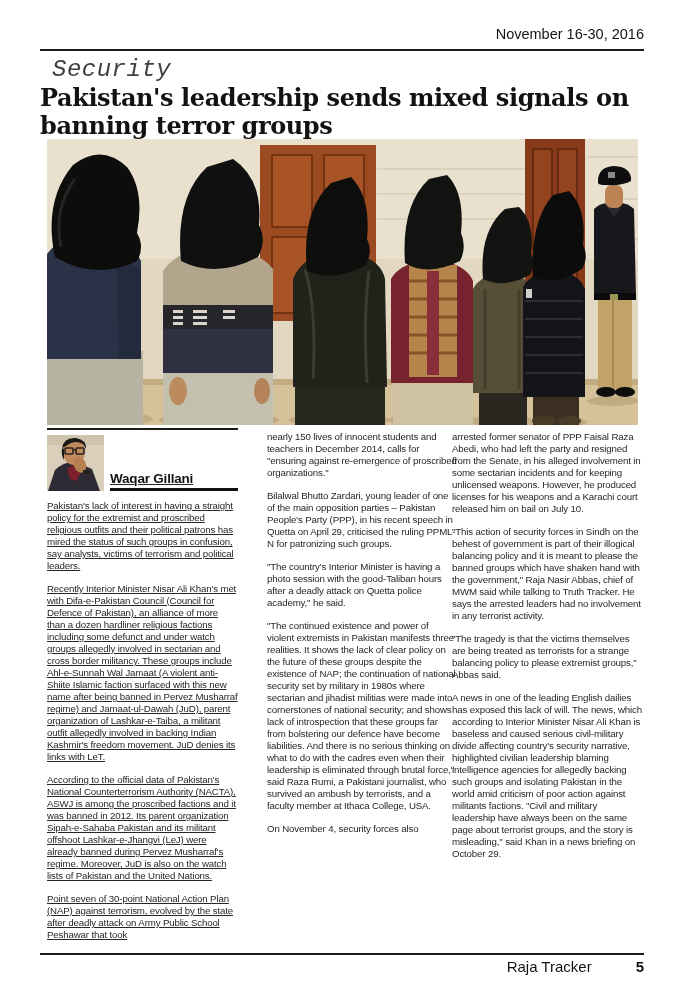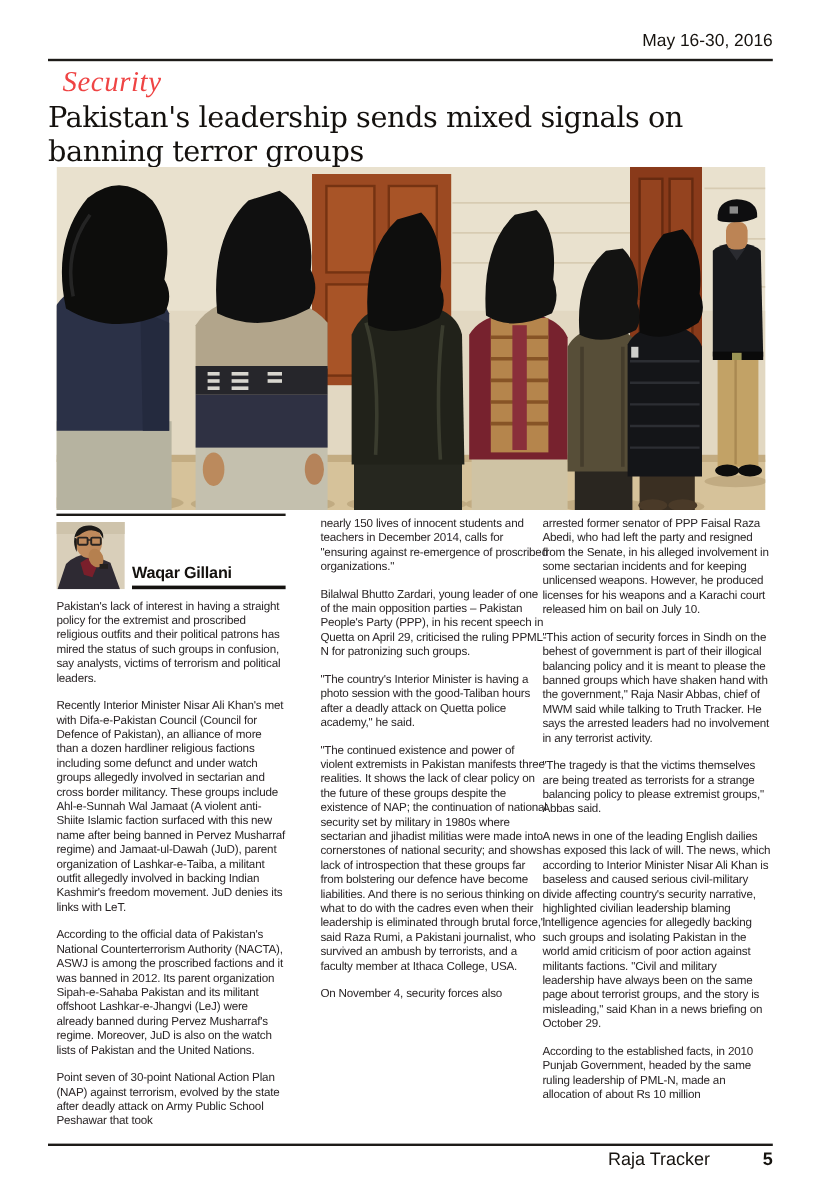--- a/index.html
+++ b/index.html
@@ -9,38 +9,38 @@
   }
   .date{
     position:absolute;top:26px;right:40px;font-size:14.5px;color:#16130f;
     letter-spacing:0;
   }
   .top-rule{
     position:absolute;top:49px;left:40px;right:40px;height:2px;background:#1d1b18;
   }
   .section-label{
     position:absolute;top:56px;left:52px;
-    font-family:Liberation Serif, serif;font-style:italic;font-size:24px;
-    color:#ef4444;letter-spacing:.5px;
+    font-family:Liberation Mono, monospace;font-style:italic;font-size:24px;
+    color:#404040;letter-spacing:.5px;
   }
   .headline{
     position:absolute;top:84px;left:40px;width:602px;
-    font-family:"DejaVu Serif", serif;font-weight:normal;font-size:24px;
+    font-family:"DejaVu Serif", serif;font-weight:bold;font-size:24px;
     line-height:1.17;color:#14110e;letter-spacing:-0.4px;
   }
   .photo{
     position:absolute;top:139px;left:47px;width:591px;height:286px;overflow:hidden;
   }
   .photo svg{display:block;}
   .col{
     position:absolute;width:190px;font-size:9.7px;line-height:12px;
     letter-spacing:-0.15px;color:#2a2526;
   }
   .col p{margin:0 0 11px 0;}
-  #col1{left:47px;top:428px;width:191px;}
+  #col1{left:47px;top:428px;width:191px;text-decoration:underline;}
   #col2{left:267px;top:431px;}
   #col3{left:452px;top:431px;}
   .byline{
     border-top:2px solid #1d1b18;padding-top:5px;margin-bottom:9px;
     display:flex;align-items:flex-end;
   }
   .byline-photo{width:57px;height:56px;flex:0 0 auto;}
   .byline-nameblock{
     flex:1;margin-left:6px;border-bottom:3px solid #141210;padding-bottom:2px;
   }
@@ -51,21 +51,21 @@
   .footer{
     position:absolute;top:958px;left:40px;right:40px;display:flex;
     justify-content:flex-end;align-items:baseline;
   }
   .footer-title{font-size:15px;color:#16130f;}
   .footer-page{font-size:15px;font-weight:bold;color:#16130f;margin-left:44px;}
 </style>
 </head>
 <body>
 
-<div class="date">May 16-30, 2016</div>
+<div class="date">November 16-30, 2016</div>
 <div class="top-rule"></div>
 
 <div class="section-label">Security</div>
 <h1 class="headline" style="margin:0;">Pakistan's leadership sends mixed signals on banning terror groups</h1>
 
 <div class="photo">
   <svg width="591" height="286" viewBox="0 0 591 286" xmlns="http://www.w3.org/2000/svg">
 
     <rect width="591" height="286" fill="#e9e1ce"></rect>
     <rect y="120" width="591" height="126" fill="#e2d8c2"></rect>
@@ -231,20 +231,19 @@
   <p>"The country's Interior Minister is having a photo session with the good-Taliban hours after a deadly attack on Quetta police academy," he said.</p>
   <p>"The continued existence and power of violent extremists in Pakistan manifests three realities. It shows the lack of clear policy on the future of these groups despite the existence of NAP; the continuation of national security set by military in 1980s where sectarian and jihadist militias were made into cornerstones of national security; and shows lack of introspection that these groups far from bolstering our defence have become liabilities. And there is no serious thinking on what to do with the cadres even when their leadership is eliminated through brutal force," said Raza Rumi, a Pakistani journalist, who survived an ambush by terrorists, and a faculty member at Ithaca College, USA.</p>
   <p>On November 4, security forces also</p>
 </div>
 
 <div class="col" id="col3">
   <p>arrested former senator of PPP Faisal Raza Abedi, who had left the party and resigned from the Senate, in his alleged involvement in some sectarian incidents and for keeping unlicensed weapons. However, he produced licenses for his weapons and a Karachi court released him on bail on July 10.</p>
   <p>"This action of security forces in Sindh on the behest of government is part of their illogical balancing policy and it is meant to please the banned groups which have shaken hand with the government," Raja Nasir Abbas, chief of MWM said while talking to Truth Tracker. He says the arrested leaders had no involvement in any terrorist activity.</p>
   <p>"The tragedy is that the victims themselves are being treated as terrorists for a strange balancing policy to please extremist groups," Abbas said.</p>
   <p>A news in one of the leading English dailies has exposed this lack of will. The news, which according to Interior Minister Nisar Ali Khan is baseless and caused serious civil-military divide affecting country's security narrative, highlighted civilian leadership blaming intelligence agencies for allegedly backing such groups and isolating Pakistan in the world amid criticism of poor action against militants factions. "Civil and military leadership have always been on the same page about terrorist groups, and the story is misleading," said Khan in a news briefing on October 29.</p>
-  <p>According to the established facts, in 2010 Punjab Government, headed by the same ruling leadership of PML-N, made an allocation of about Rs 10 million</p>
 </div>
 
 <div class="footer-rule"></div>
 <div class="footer">
   <span class="footer-title">Raja Tracker</span>
   <span class="footer-page">5</span>
 </div>
 
 </body></html>

